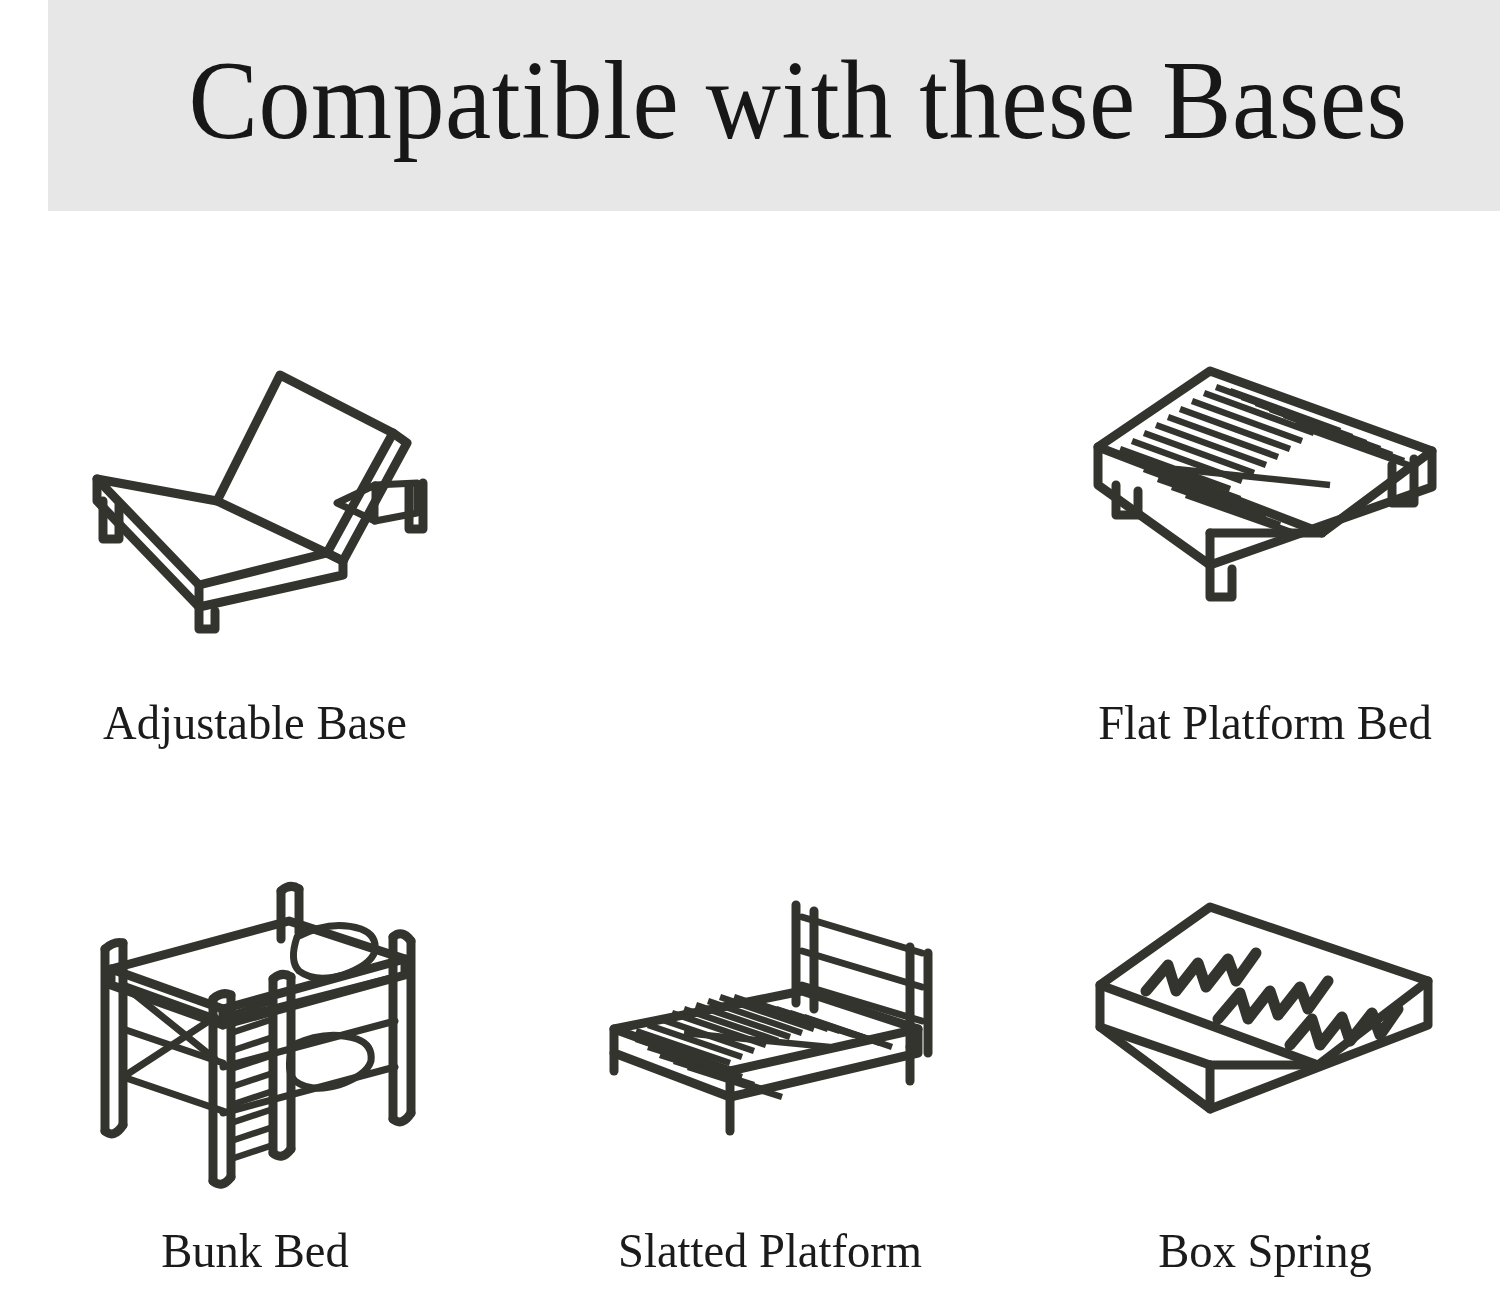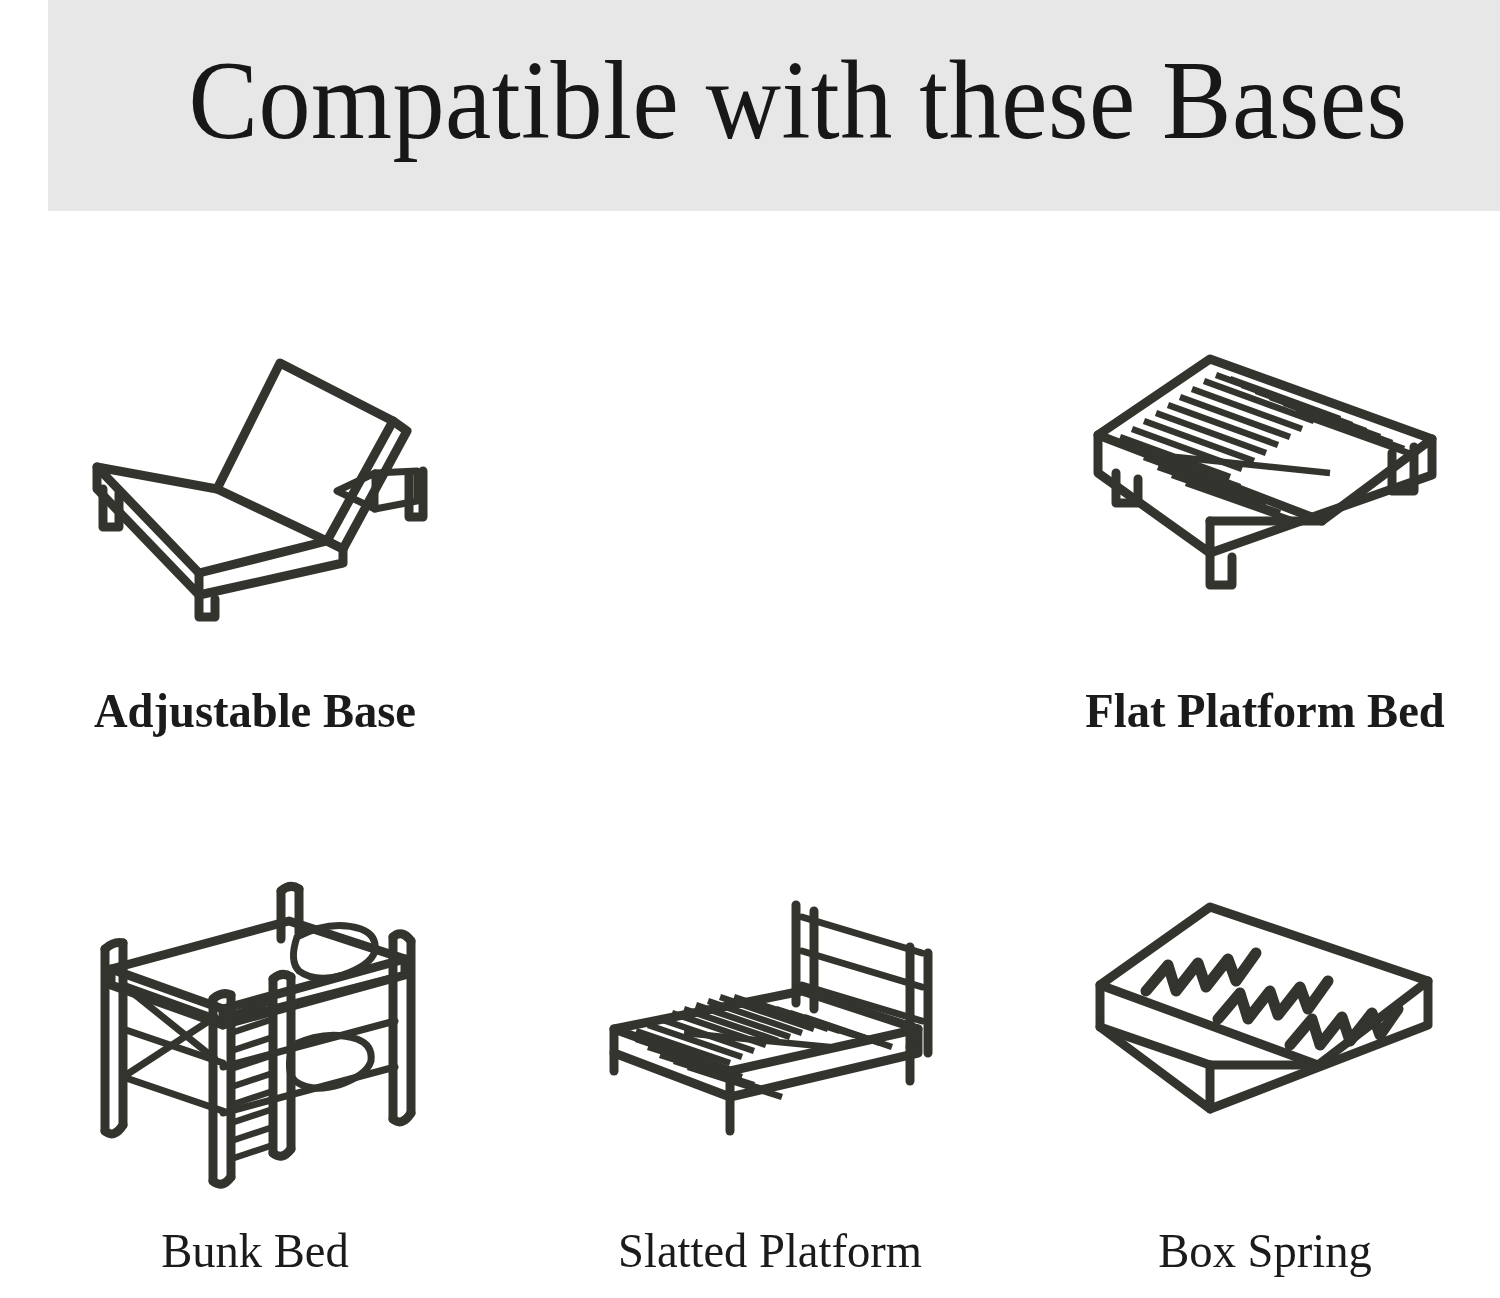--- a/index.html
+++ b/index.html
@@ -78,21 +78,21 @@
     font-family: "Liberation Serif", "DejaVu Serif", serif;
     font-size: 49px;
     line-height: 1.05;
     color: #1b1b1b;
     white-space: nowrap;
     transform: scaleX(0.95);
     transform-origin: 50% 50%;
   }
 
   
-  .cell-r1 { top: 130px; font-weight: bold; }
+  .cell-r1 { top: 142px; }
   .cell-r2 { top: 670px; }
 
   .col-1 { left: 5px; }
   .col-2 { left: 520px; }
   .col-3 { left: 1015px; }
 
   
   .ln {
     fill: none;
     stroke: #34342f;

